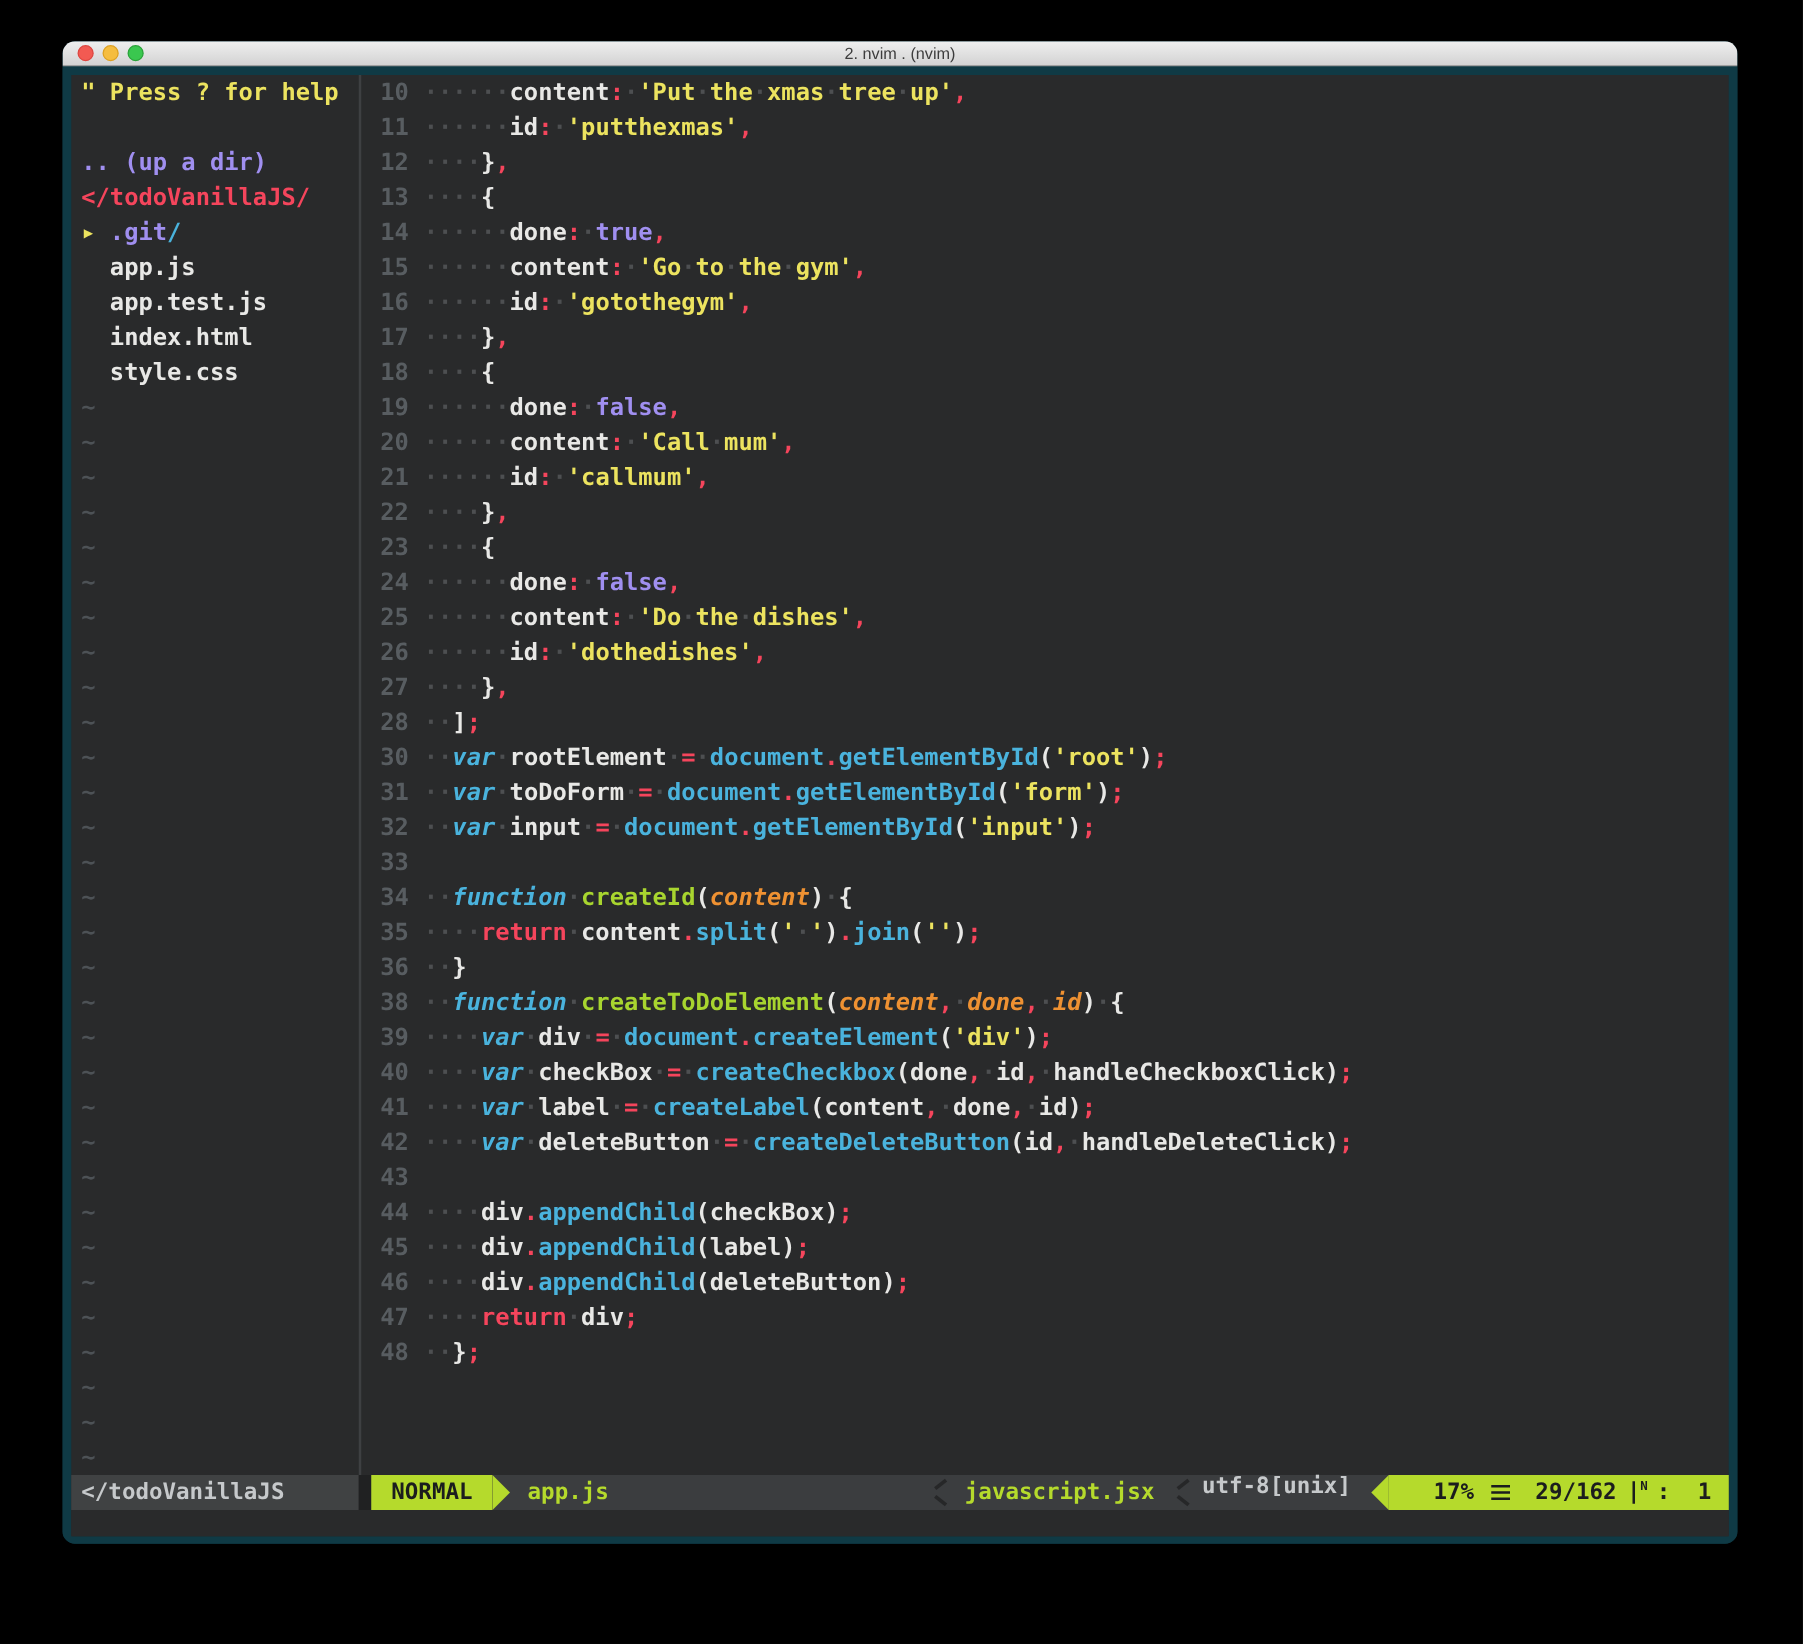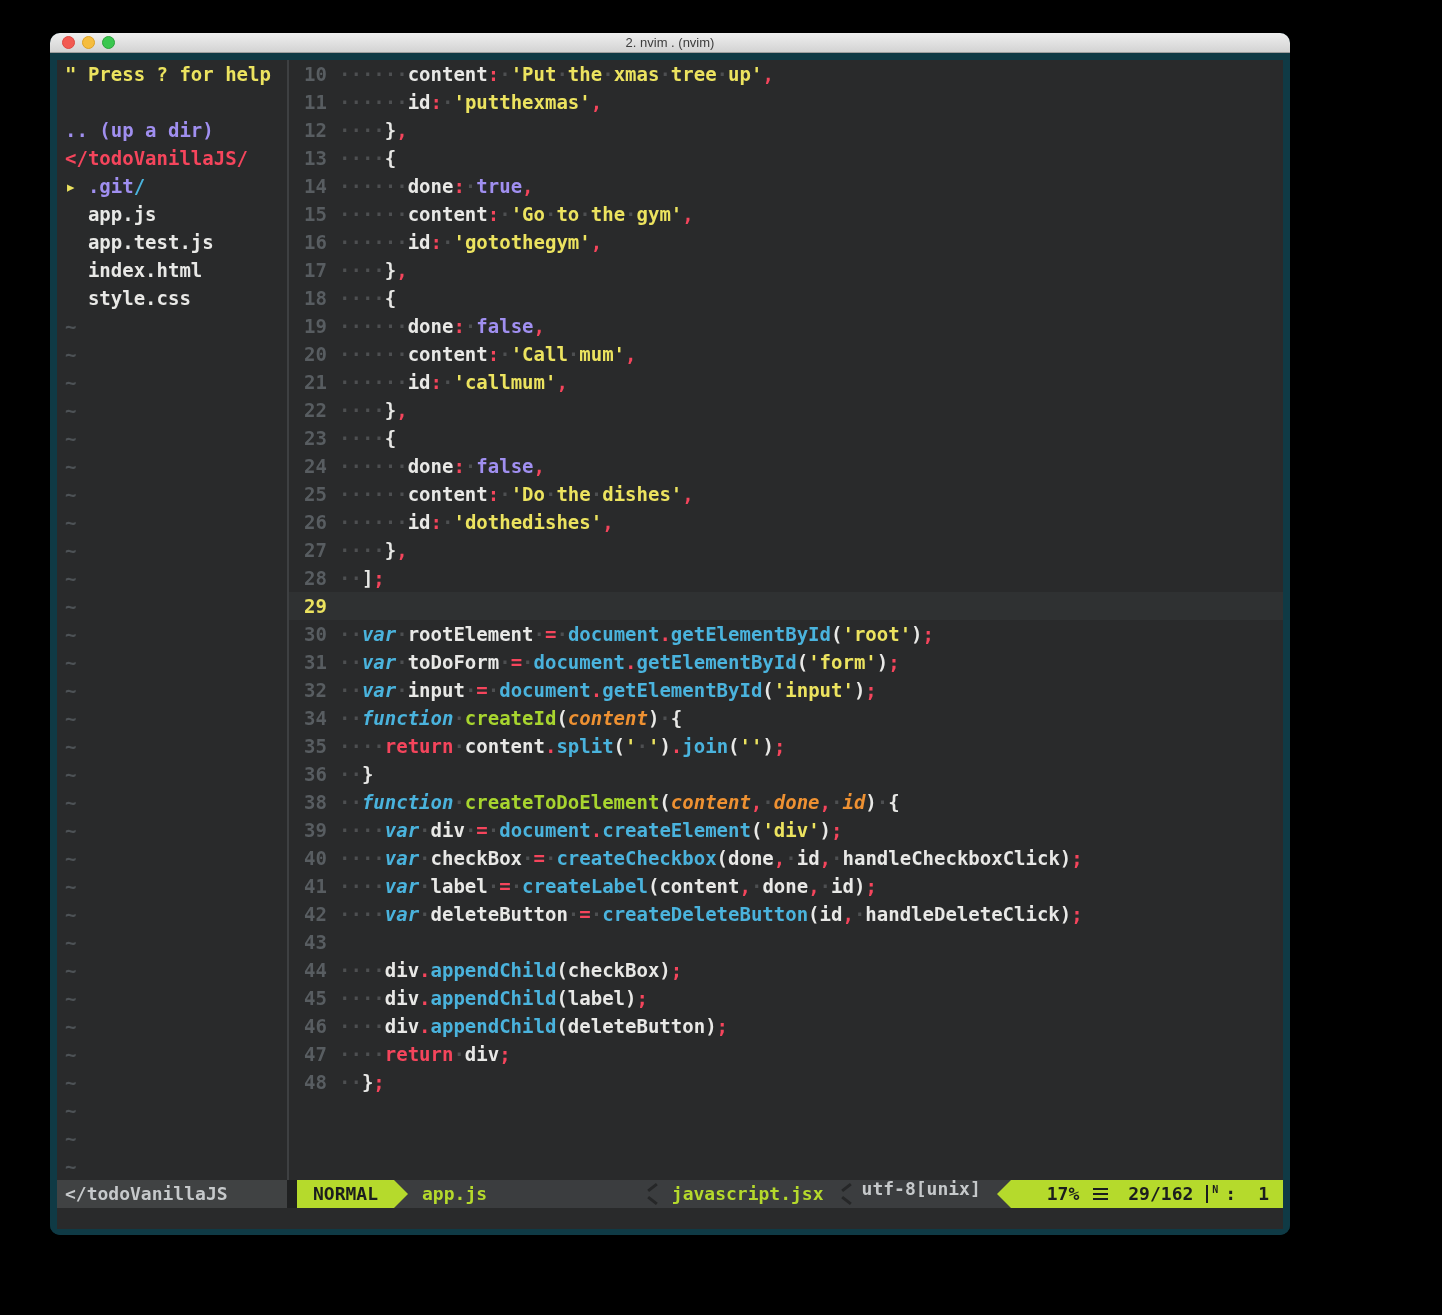--- a/index.html
+++ b/index.html
@@ -22,21 +22,21 @@
     --sl-nerd:#404243;
     --sl-gap:#202122;
     --sl-gray:#c6c9cb;
     --sep:#3e4042;
     --chev:#262728;
   }
   *{margin:0;padding:0;box-sizing:border-box;}
   html,body{width:1442px;height:1315px;background:var(--outer);overflow:hidden;}
   body{font-family:"DejaVu Sans Mono", monospace;}
 
-  .window{position:absolute;left:50px;top:33px;width:1240px;height:1202px;
+  .window{position:absolute;left:50px;top:33px;width:1340px;height:1202px;
     border-radius:10px;overflow:hidden;background:var(--teal);
     box-shadow:0 18px 45px rgba(0,0,0,0.65);}
 
   
   .titlebar{position:relative;height:20px;
     background:linear-gradient(#efefef,#d3d3d3);
     border-bottom:1px solid #9f9f9f;
     display:flex;align-items:center;justify-content:center;}
   .title-text{font-family:"Liberation Sans", sans-serif;font-size:13px;color:#3d3d3d;}
   .lights{position:absolute;left:12px;top:0;height:100%;display:flex;align-items:center;gap:7px;}
@@ -191,24 +191,24 @@
             <div class="row"><span class="lnum">19</span><span class="tk ws">······</span><span class="tk fg">done</span><span class="tk pk">:</span><span class="tk ws">·</span><span class="tk pu">false</span><span class="tk pk">,</span></div>
             <div class="row"><span class="lnum">20</span><span class="tk ws">······</span><span class="tk fg">content</span><span class="tk pk">:</span><span class="tk ws">·</span><span class="tk st">'Call</span><span class="tk ws">·</span><span class="tk st">mum'</span><span class="tk pk">,</span></div>
             <div class="row"><span class="lnum">21</span><span class="tk ws">······</span><span class="tk fg">id</span><span class="tk pk">:</span><span class="tk ws">·</span><span class="tk st">'callmum'</span><span class="tk pk">,</span></div>
             <div class="row"><span class="lnum">22</span><span class="tk ws">····</span><span class="tk fg">}</span><span class="tk pk">,</span></div>
             <div class="row"><span class="lnum">23</span><span class="tk ws">····</span><span class="tk fg">{</span></div>
             <div class="row"><span class="lnum">24</span><span class="tk ws">······</span><span class="tk fg">done</span><span class="tk pk">:</span><span class="tk ws">·</span><span class="tk pu">false</span><span class="tk pk">,</span></div>
             <div class="row"><span class="lnum">25</span><span class="tk ws">······</span><span class="tk fg">content</span><span class="tk pk">:</span><span class="tk ws">·</span><span class="tk st">'Do</span><span class="tk ws">·</span><span class="tk st">the</span><span class="tk ws">·</span><span class="tk st">dishes'</span><span class="tk pk">,</span></div>
             <div class="row"><span class="lnum">26</span><span class="tk ws">······</span><span class="tk fg">id</span><span class="tk pk">:</span><span class="tk ws">·</span><span class="tk st">'dothedishes'</span><span class="tk pk">,</span></div>
             <div class="row"><span class="lnum">27</span><span class="tk ws">····</span><span class="tk fg">}</span><span class="tk pk">,</span></div>
             <div class="row"><span class="lnum">28</span><span class="tk ws">··</span><span class="tk fg">]</span><span class="tk pk">;</span></div>
-            <div class="row cur"><span class="lnum">29</span></div>
             <div class="row"><span class="lnum">30</span><span class="tk ws">··</span><span class="tk bli">var</span><span class="tk ws">·</span><span class="tk fg">rootElement</span><span class="tk ws">·</span><span class="tk pk">=</span><span class="tk ws">·</span><span class="tk bl">document</span><span class="tk pk">.</span><span class="tk bl">getElementById</span><span class="tk fg">(</span><span class="tk st">'root'</span><span class="tk fg">)</span><span class="tk pk">;</span></div>
             <div class="row"><span class="lnum">31</span><span class="tk ws">··</span><span class="tk bli">var</span><span class="tk ws">·</span><span class="tk fg">toDoForm</span><span class="tk ws">·</span><span class="tk pk">=</span><span class="tk ws">·</span><span class="tk bl">document</span><span class="tk pk">.</span><span class="tk bl">getElementById</span><span class="tk fg">(</span><span class="tk st">'form'</span><span class="tk fg">)</span><span class="tk pk">;</span></div>
             <div class="row"><span class="lnum">32</span><span class="tk ws">··</span><span class="tk bli">var</span><span class="tk ws">·</span><span class="tk fg">input</span><span class="tk ws">·</span><span class="tk pk">=</span><span class="tk ws">·</span><span class="tk bl">document</span><span class="tk pk">.</span><span class="tk bl">getElementById</span><span class="tk fg">(</span><span class="tk st">'input'</span><span class="tk fg">)</span><span class="tk pk">;</span></div>
+            <div class="row"><span class="lnum">33</span></div>
             <div class="row"><span class="lnum">34</span><span class="tk ws">··</span><span class="tk bli">function</span><span class="tk ws">·</span><span class="tk gr">createId</span><span class="tk fg">(</span><span class="tk ori">content</span><span class="tk fg">)</span><span class="tk ws">·</span><span class="tk fg">{</span></div>
             <div class="row"><span class="lnum">35</span><span class="tk ws">····</span><span class="tk pk">return</span><span class="tk ws">·</span><span class="tk fg">content</span><span class="tk pk">.</span><span class="tk bl">split</span><span class="tk fg">(</span><span class="tk st">'</span><span class="tk ws">·</span><span class="tk st">'</span><span class="tk fg">)</span><span class="tk pk">.</span><span class="tk bl">join</span><span class="tk fg">(</span><span class="tk st">''</span><span class="tk fg">)</span><span class="tk pk">;</span></div>
             <div class="row"><span class="lnum">36</span><span class="tk ws">··</span><span class="tk fg">}</span></div>
             <div class="row"><span class="lnum">38</span><span class="tk ws">··</span><span class="tk bli">function</span><span class="tk ws">·</span><span class="tk gr">createToDoElement</span><span class="tk fg">(</span><span class="tk ori">content</span><span class="tk pk">,</span><span class="tk ws">·</span><span class="tk ori">done</span><span class="tk pk">,</span><span class="tk ws">·</span><span class="tk ori">id</span><span class="tk fg">)</span><span class="tk ws">·</span><span class="tk fg">{</span></div>
             <div class="row"><span class="lnum">39</span><span class="tk ws">····</span><span class="tk bli">var</span><span class="tk ws">·</span><span class="tk fg">div</span><span class="tk ws">·</span><span class="tk pk">=</span><span class="tk ws">·</span><span class="tk bl">document</span><span class="tk pk">.</span><span class="tk bl">createElement</span><span class="tk fg">(</span><span class="tk st">'div'</span><span class="tk fg">)</span><span class="tk pk">;</span></div>
             <div class="row"><span class="lnum">40</span><span class="tk ws">····</span><span class="tk bli">var</span><span class="tk ws">·</span><span class="tk fg">checkBox</span><span class="tk ws">·</span><span class="tk pk">=</span><span class="tk ws">·</span><span class="tk bl">createCheckbox</span><span class="tk fg">(</span><span class="tk fg">done</span><span class="tk pk">,</span><span class="tk ws">·</span><span class="tk fg">id</span><span class="tk pk">,</span><span class="tk ws">·</span><span class="tk fg">handleCheckboxClick</span><span class="tk fg">)</span><span class="tk pk">;</span></div>
             <div class="row"><span class="lnum">41</span><span class="tk ws">····</span><span class="tk bli">var</span><span class="tk ws">·</span><span class="tk fg">label</span><span class="tk ws">·</span><span class="tk pk">=</span><span class="tk ws">·</span><span class="tk bl">createLabel</span><span class="tk fg">(</span><span class="tk fg">content</span><span class="tk pk">,</span><span class="tk ws">·</span><span class="tk fg">done</span><span class="tk pk">,</span><span class="tk ws">·</span><span class="tk fg">id</span><span class="tk fg">)</span><span class="tk pk">;</span></div>
             <div class="row"><span class="lnum">42</span><span class="tk ws">····</span><span class="tk bli">var</span><span class="tk ws">·</span><span class="tk fg">deleteButton</span><span class="tk ws">·</span><span class="tk pk">=</span><span class="tk ws">·</span><span class="tk bl">createDeleteButton</span><span class="tk fg">(</span><span class="tk fg">id</span><span class="tk pk">,</span><span class="tk ws">·</span><span class="tk fg">handleDeleteClick</span><span class="tk fg">)</span><span class="tk pk">;</span></div>
             <div class="row"><span class="lnum">43</span></div>
             <div class="row"><span class="lnum">44</span><span class="tk ws">····</span><span class="tk fg">div</span><span class="tk pk">.</span><span class="tk bl">appendChild</span><span class="tk fg">(</span><span class="tk fg">checkBox</span><span class="tk fg">)</span><span class="tk pk">;</span></div>

